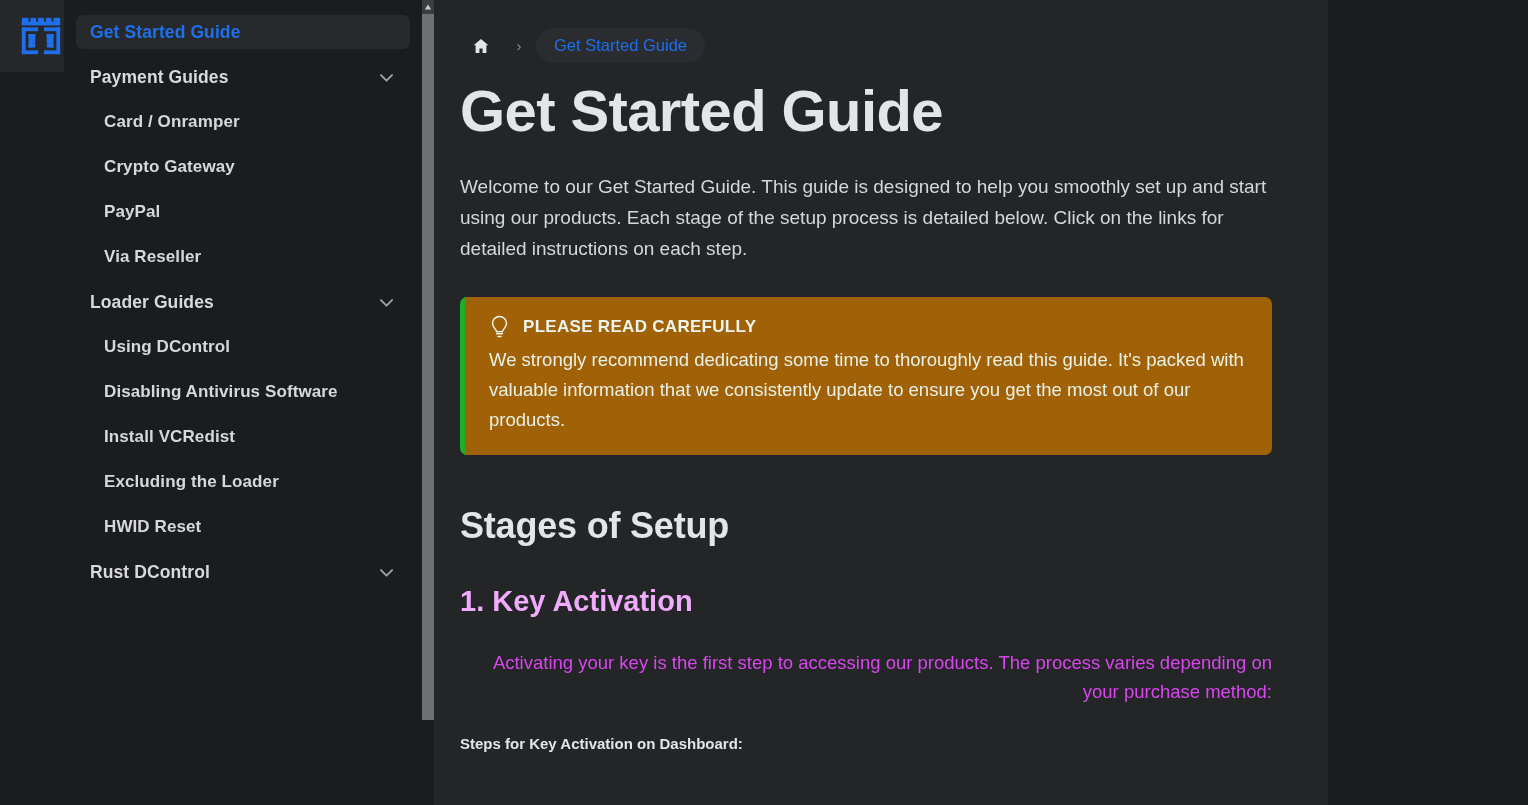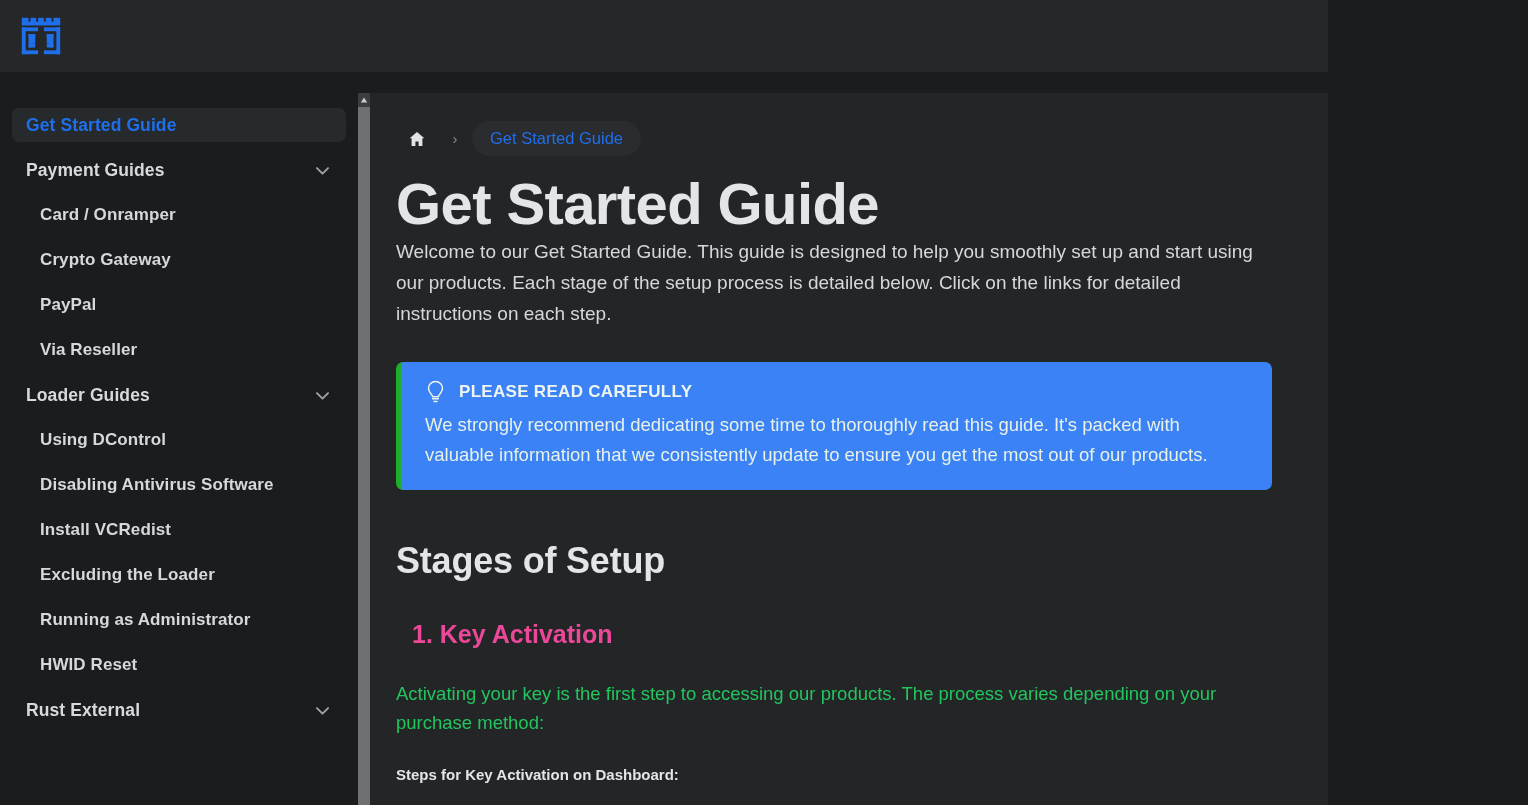--- a/index.html
+++ b/index.html
@@ -10,22 +10,21 @@
     overflow: hidden;
     background: #1b1c1e;
     font-family: "Liberation Sans", sans-serif;
   }
 
   #app {
     position: relative;
     width: 1328px;
     height: 805px;
     display: flex;
-    flex-direction: column;
-    gap: 21px;
+    flex-direction: row;
   }
 
   
   .topbar {
     height: 72px;
     min-height: 72px;
     background: #252729;
     display: flex;
     align-items: center;
     padding-left: 18px;
@@ -157,27 +156,28 @@
     font-size: 58px;
     font-weight: 700;
     letter-spacing: -0.6px;
     line-height: 1.1;
     margin: 16px 0 0 0;
   }
   p.intro {
     color: #d5d7da;
     font-size: 19px;
     line-height: 1.65;
+    margin-top: 28px;
     max-width: 1085px;
   }
 
   
   .callout {
     margin-top: 32px;
-    background: #3b82f6;
+    background: #a16207;
     border-left: 5px solid #1fae2a;
     border-radius: 7px;
     padding: 18px 24px 20px 24px;
     max-width: 1105px;
   }
   .callout-head {
     display: flex;
     align-items: center;
     gap: 13px;
     color: #eef5ee;
@@ -194,31 +194,31 @@
   }
 
   h2.section-title {
     color: #e3e5e8;
     font-size: 36px;
     font-weight: 700;
     letter-spacing: -0.2px;
     margin-top: 50px;
   }
   h3.sub-title {
-    color: #ec4899;
-    font-size: 25px;
+    color: #f0abfc;
+    font-size: 29px;
     font-weight: 700;
     margin-top: 38px;
-    margin-left: 16px;
   }
   p.body-text {
-    color: #22c55e;
+    color: #d946ef;
     font-size: 18.5px;
     line-height: 1.6;
     margin-top: 30px;
+    text-align: right;
   }
   p.strong-text {
     color: #e3e5e8;
     font-size: 15px;
     font-weight: 700;
     margin-top: 28px;
   }
 </style>
 </head>
 <body>
@@ -295,27 +295,24 @@
           <div class="nav-item sub">
             <span>Disabling Antivirus Software</span>
           </div>
           <div class="nav-item sub">
             <span>Install VCRedist</span>
           </div>
           <div class="nav-item sub">
             <span>Excluding the Loader</span>
           </div>
           <div class="nav-item sub">
-            <span>Running as Administrator</span>
-          </div>
-          <div class="nav-item sub">
             <span>HWID Reset</span>
           </div>
           <div class="nav-item">
-            <span>Rust External</span>
+            <span>Rust DControl</span>
             <span class="chev">
               <svg viewBox="0 0 24 24" fill="none" stroke="currentColor" stroke-width="2.4" stroke-linecap="round" stroke-linejoin="round">
                 <path d="M5 9 L12 16 L19 9"></path>
               </svg>
             </span>
           </div>
         </nav>
 
       <div class="sb-track">
         <div class="sb-arrow">

